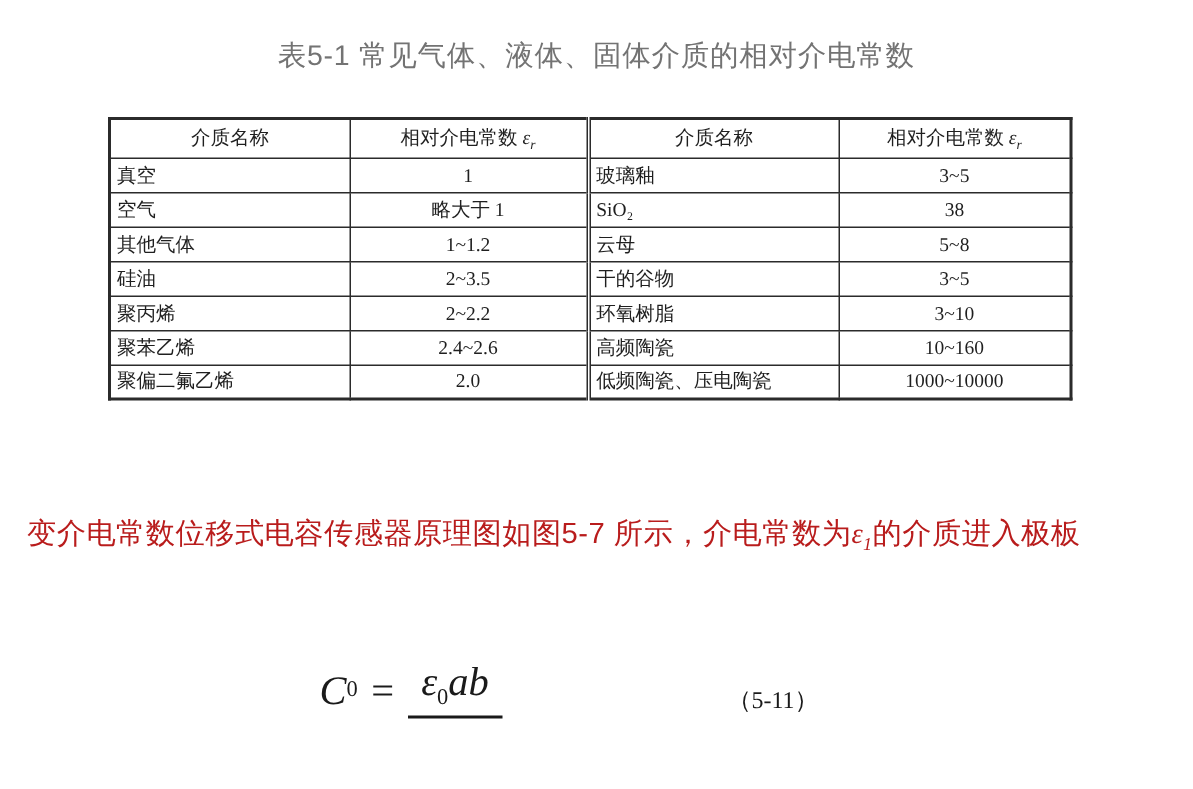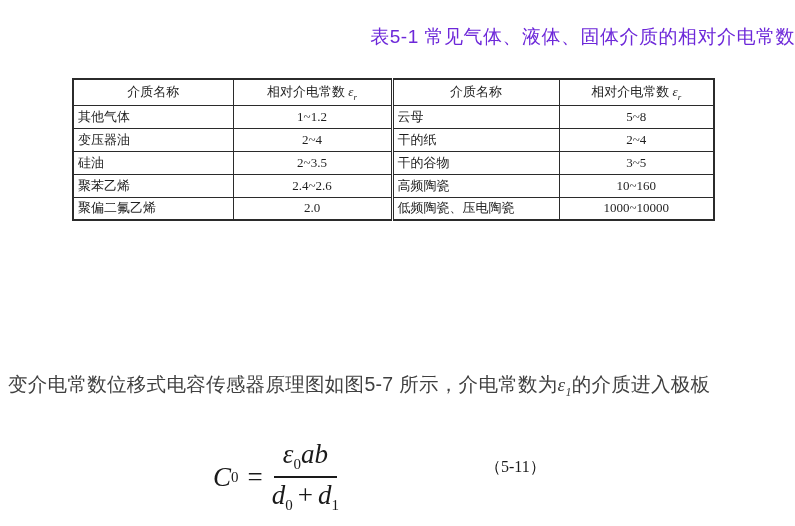--- a/index.html
+++ b/index.html
@@ -3,22 +3,22 @@
 <meta charset="utf-8">
 <style>
   * { margin:0; padding:0; box-sizing:border-box; }
   html,body { background:#ffffff; }
   .page {
     position:relative; width:795px; height:526px; background:#ffffff;
     overflow:hidden; font-family:"Liberation Sans","DejaVu Sans",sans-serif;
   }
   .caption {
     position:absolute; top:24px; left:0; width:100%;
-    text-align:right; font-size:19px; letter-spacing:0.5px;
-    color:#6d28d9;
+    text-align:center; font-size:19px; letter-spacing:0.5px;
+    color:#737373;
   }
   table.dtable {
     position:absolute; left:72px; top:78px; width:641px;
     border-collapse:collapse; table-layout:fixed;
     border:2px solid #2b2b2b;
     font-family:"Liberation Serif","DejaVu Serif",serif;
     padding-left:20px;
   }
   table.dtable th, table.dtable td {
     border:1px solid #2b2b2b;
@@ -26,22 +26,22 @@
     font-size:13px; color:#1f1f1f; font-weight:normal;
     overflow:hidden; white-space:nowrap;
   }
   table.dtable th { height:26px; text-align:center; }
   td.name { text-align:left; padding-left:20px; }
   td.val  { text-align:center; }
   .mid-div { border-left:3px double #2b2b2b !important; }
   .eps { font-style:italic; font-family:"Liberation Serif",serif; }
   .eps-sub { font-size:9px; font-style:italic; }
   .para {
-    position:absolute; left:8px; top:344px; width:756px;
-    font-size:19.5px; color:#404040; letter-spacing:0.3px;margin-top:28px;
+    position:absolute; left:18px; top:344px; width:756px;
+    font-size:19.5px; color:#b91c1c; letter-spacing:0.3px;
   }
   .pline { height:47px; line-height:24px; }
   .pvar {
     font-family:"Liberation Serif","DejaVu Serif",serif;
     font-style:italic; font-size:19px;
   }
   .pvar-sub { font-size:12px; font-style:italic;
     font-family:"Liberation Serif",serif; }
   .formula {
     position:absolute; left:213px; top:441px;
@@ -78,36 +78,48 @@
     <thead>
       <tr>
         <th><span>介质名称</span></th>
         <th><span>相对介电常数 </span><span class="eps">ε</span><sub class="eps-sub">r</sub></th>
         <th class="mid-div"><span>介质名称</span></th>
         <th><span>相对介电常数 </span><span class="eps">ε</span><sub class="eps-sub">r</sub></th>
       </tr>
     </thead>
     <tbody>
       <tr>
+        <td class="name">真空</td>
+        <td class="val">1</td>
+        <td class="name mid-div">玻璃釉</td>
+        <td class="val">3~5</td>
+      </tr>
+      <tr>
+        <td class="name">空气</td>
+        <td class="val">略大于 1</td>
+        <td class="name mid-div">SiO₂</td>
+        <td class="val">38</td>
+      </tr>
+      <tr>
         <td class="name">其他气体</td>
         <td class="val">1~1.2</td>
         <td class="name mid-div">云母</td>
         <td class="val">5~8</td>
       </tr>
       <tr>
-        <td class="name">变压器油</td>
-        <td class="val">2~4</td>
-        <td class="name mid-div">干的纸</td>
-        <td class="val">2~4</td>
-      </tr>
-      <tr>
         <td class="name">硅油</td>
         <td class="val">2~3.5</td>
         <td class="name mid-div">干的谷物</td>
         <td class="val">3~5</td>
+      </tr>
+      <tr>
+        <td class="name">聚丙烯</td>
+        <td class="val">2~2.2</td>
+        <td class="name mid-div">环氧树脂</td>
+        <td class="val">3~10</td>
       </tr>
       <tr>
         <td class="name">聚苯乙烯</td>
         <td class="val">2.4~2.6</td>
         <td class="name mid-div">高频陶瓷</td>
         <td class="val">10~160</td>
       </tr>
       <tr>
         <td class="name">聚偏二氟乙烯</td>
         <td class="val">2.0</td>
@@ -122,18 +134,17 @@
       <span>变介电常数位移式电容传感器原理图如图5-7 所示，介电常数为</span><span class="pvar">ε</span><sub class="pvar-sub">1</sub><span>的介质进入极板</span>
     </div>
   </div>
 
   <div class="formula">
     <span>C</span>
       <sub>0</sub>
     <span class="feq">=</span>
     <span class="frac">
       <span class="num"><span>ε</span><sub></sub><sub>0</sub><span>ab</span></span>
-      <span class="den"><span>d</span><sub>0</sub><span class="fplus">+</span><span>d</span><sub>1</sub></span>
     </span>
   </div>
   <div class="eq-number">（5-11）</div>
 
 </div>
 
 </body></html>

